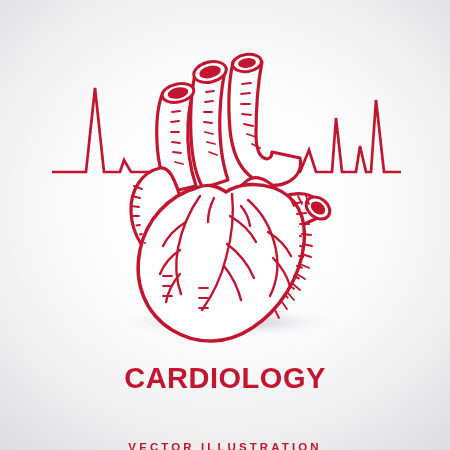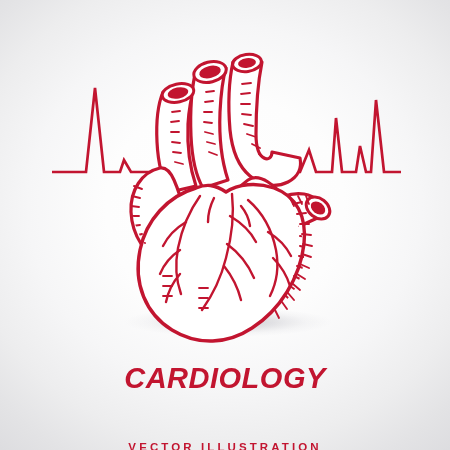--- a/index.html
+++ b/index.html
@@ -37,21 +37,20 @@
     width: 450px;
     text-align: center;
     user-select: none;
   }
   #title {
     top: 364px;
     font-size: 29px;
     font-weight: bold;
     letter-spacing: 0.5px;
     line-height: 1;
-    font-style: italic;
   }
   #subtitle {
     top: 402px;
     font-size: 11.5px;
     font-weight: bold;
     letter-spacing: 3.1px;
     line-height: 1;
     margin-top: 40px;
   }
 </style>

